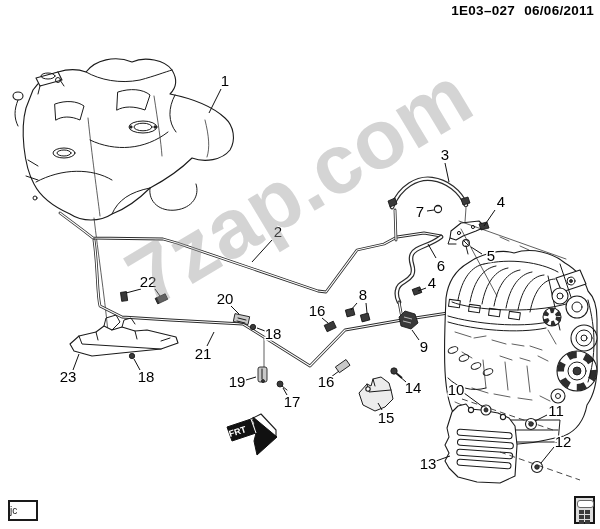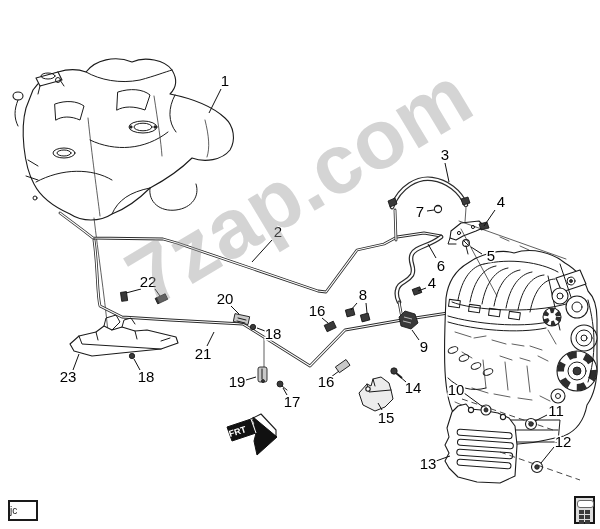--- a/index.html
+++ b/index.html
@@ -33,20 +33,21 @@
        background:#dcdcdc;z-index:6;box-sizing:border-box;padding:2px 1px;}
   .thumb .bar{width:15px;height:6px;background:#fff;border:1px solid #666;border-radius:3px;margin:0 auto;}
   .thumb .dots{display:flex;flex-wrap:wrap;gap:1px;justify-content:center;margin-top:2px;}
   .thumb .dots i{display:block;width:5px;height:4px;background:#3b3b3b;}
 </style>
 </head>
 <body>
 
 <div class="page">
 
+  <div class="hdr"><span>1E03–027</span><span>06/06/2011</span></div>
 
   <svg width="600" height="529" viewBox="0 0 600 529">
 
     <g>
       <path class="fw" d="M 33,90 C 45,72 70,66 86,72 C 95,60 115,55 132,62 C 145,56 165,60 172,70
         C 178,80 176,88 170,94 C 190,98 212,106 225,118 C 234,126 236,140 230,150
         C 222,160 205,163 192,158 C 180,170 165,180 150,188 C 140,198 128,208 112,214
         C 100,222 82,222 70,214 C 52,206 40,196 34,184 C 24,166 20,130 26,108 Z"></path>
       <path class="ln" d="M 86,72 C 100,80 120,84 140,80 C 155,76 165,72 172,70"></path>
       <path class="ln" d="M 118,92 C 130,88 143,89 150,95 L 145,110 C 134,106 124,106 117,110 Z"></path>

